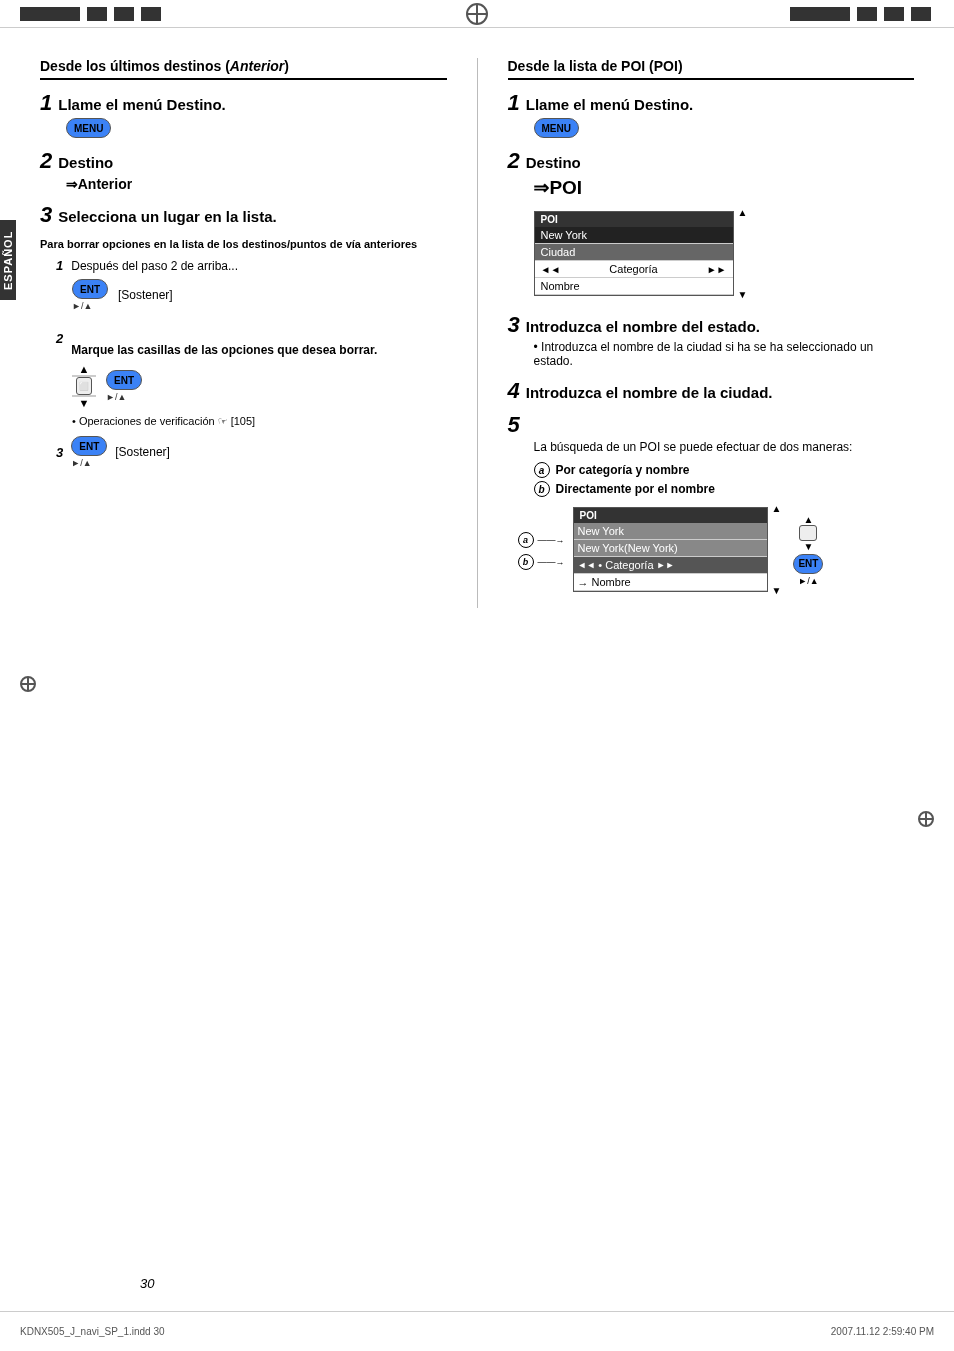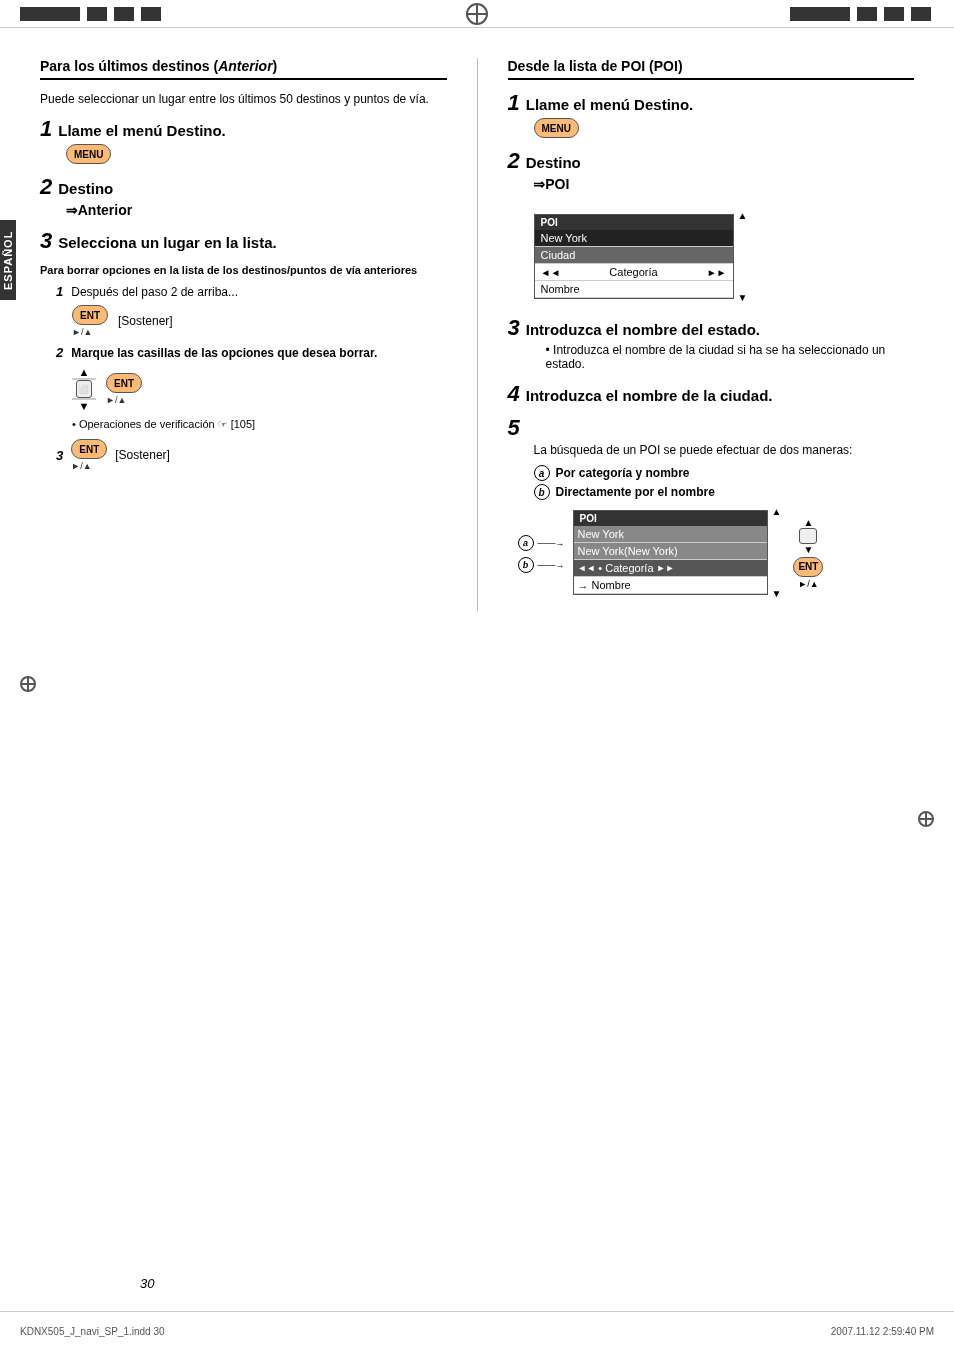--- a/index.html
+++ b/index.html
@@ -116,21 +116,21 @@
     
     .key-btn {
       display: inline-flex;
       align-items: center;
       justify-content: center;
       border: 1.5px solid #555;
       border-radius: 12px;
       padding: 2px 7px;
       font-size: 10px;
       font-weight: bold;
-      background: #fdba74;
+      background: #3b82f6;
       min-width: 32px;
       height: 20px;
     }
     .key-btn.small { min-width: 24px; padding: 2px 4px; }
 
     
     .sub-steps { margin-left: 16px; margin-top: 8px; }
     .sub-step { margin-bottom: 8px; }
     .sub-step-header { display: flex; align-items: center; gap: 8px; margin-bottom: 2px; }
     .sub-step-num { font-size: 13px; font-weight: bold; font-style: italic; }
@@ -335,24 +335,23 @@
 
 <div class="right-crosshair">
   <div class="crosshair-circle" style="width:16px;height:16px;"></div>
 </div>
 
 <div class="content">
 
   <div class="left-column">
 
     <div class="section-title">
-      <span>Para los últimos destinos (</span><span style="font-style:italic;">Anterior</span><span>)</span>
-    </div>
-
-    <p style="font-size:12px;margin-bottom:12px;">Puede seleccionar un lugar entre los últimos 50 destinos y puntos de vía.</p>
+      <span>Desde los últimos destinos (</span><span style="font-style:italic;">Anterior</span><span>)</span>
+    </div>
+
 
     <div class="step">
       <div class="step-header">
         <span class="step-num-large">1</span>
         <span class="step-title">Llame el menú Destino.</span>
       </div>
       <div style="margin-left:26px;margin-bottom:4px;">
         <span class="key-btn">MENU</span>
       </div>
     </div>
@@ -385,21 +384,21 @@
             <span class="key-btn">ENT</span>
             <span class="ent-arrow">►/▲</span>
           </div>
           <span style="font-size:12px;">[Sostener]</span>
         </div>
       </div>
 
       <div class="sub-step">
         <div class="sub-step-header">
           <span class="sub-step-num">2</span>
-          <span style="font-size:12px;font-weight:bold;">Marque las casillas de las opciones que desea borrar.</span>
+          <span style="font-size:12px;font-weight:bold;margin-top:24px;">Marque las casillas de las opciones que desea borrar.</span>
         </div>
 
         <div class="diagram-row" style="margin-left:16px;">
 
           <div style="display:flex;flex-direction:column;align-items:center;">
             <span style="font-size:11px;">▲</span>
             <div style="width:24px;height:2px;background:#ccc;"></div>
             <div style="width:16px;height:18px;border:1.5px solid #555;border-radius:3px;display:flex;align-items:center;justify-content:center;background:#eee;font-size:8px;">⬜</div>
             <div style="width:24px;height:2px;background:#ccc;"></div>
             <span style="font-size:11px;">▼</span>
@@ -443,21 +442,21 @@
       <div style="margin-left:26px;margin-bottom:4px;">
         <span class="key-btn">MENU</span>
       </div>
     </div>
 
     <div class="step">
       <div class="step-header">
         <span class="step-num-large">2</span>
         <span class="step-title">Destino</span>
       </div>
-      <div style="margin-left:26px;font-weight:bold;font-size:14px;margin-bottom:16px;">⇒POI</div>
+      <div style="margin-left:26px;font-weight:bold;font-size:19px;margin-bottom:6px;">⇒POI</div>
 
       <div style="margin-left:26px;display:flex;align-items:stretch;gap:4px;">
         <div class="poi-screen">
           <div class="poi-screen-header">POI</div>
           <div class="poi-screen-row highlighted">
             <span>New York</span>
           </div>
           <div class="poi-screen-row selected">
             <span>Ciudad</span>
           </div>
@@ -476,21 +475,21 @@
           <span style="font-size:10px;">▼</span>
         </div>
       </div>
     </div>
 
     <div class="step">
       <div class="step-header">
         <span class="step-num-large">3</span>
         <span class="step-title">Introduzca el nombre del estado.</span>
       </div>
-      <div class="bullet-text" style="margin-left:38px;">Introduzca el nombre de la ciudad si ha se ha seleccionado un estado.</div>
+      <div class="bullet-text" style="margin-left:26px;">Introduzca el nombre de la ciudad si ha se ha seleccionado un estado.</div>
     </div>
 
     <div class="step">
       <div class="step-header">
         <span class="step-num-large">4</span>
         <span class="step-title">Introduzca el nombre de la ciudad.</span>
       </div>
     </div>
 
     <div class="step">

